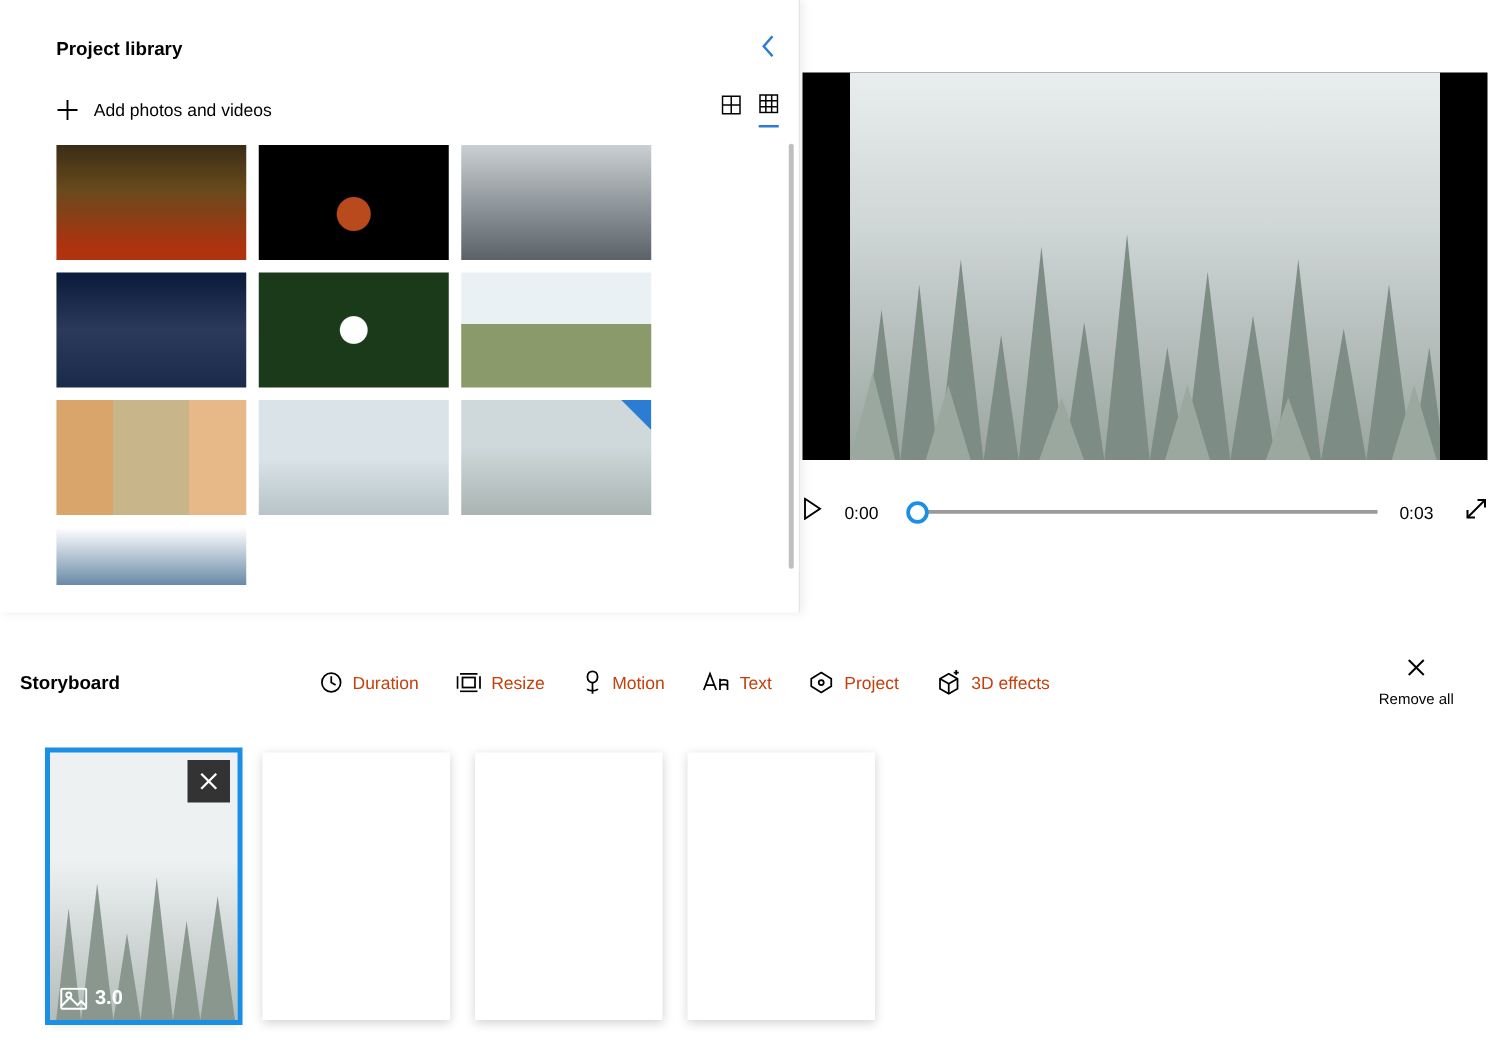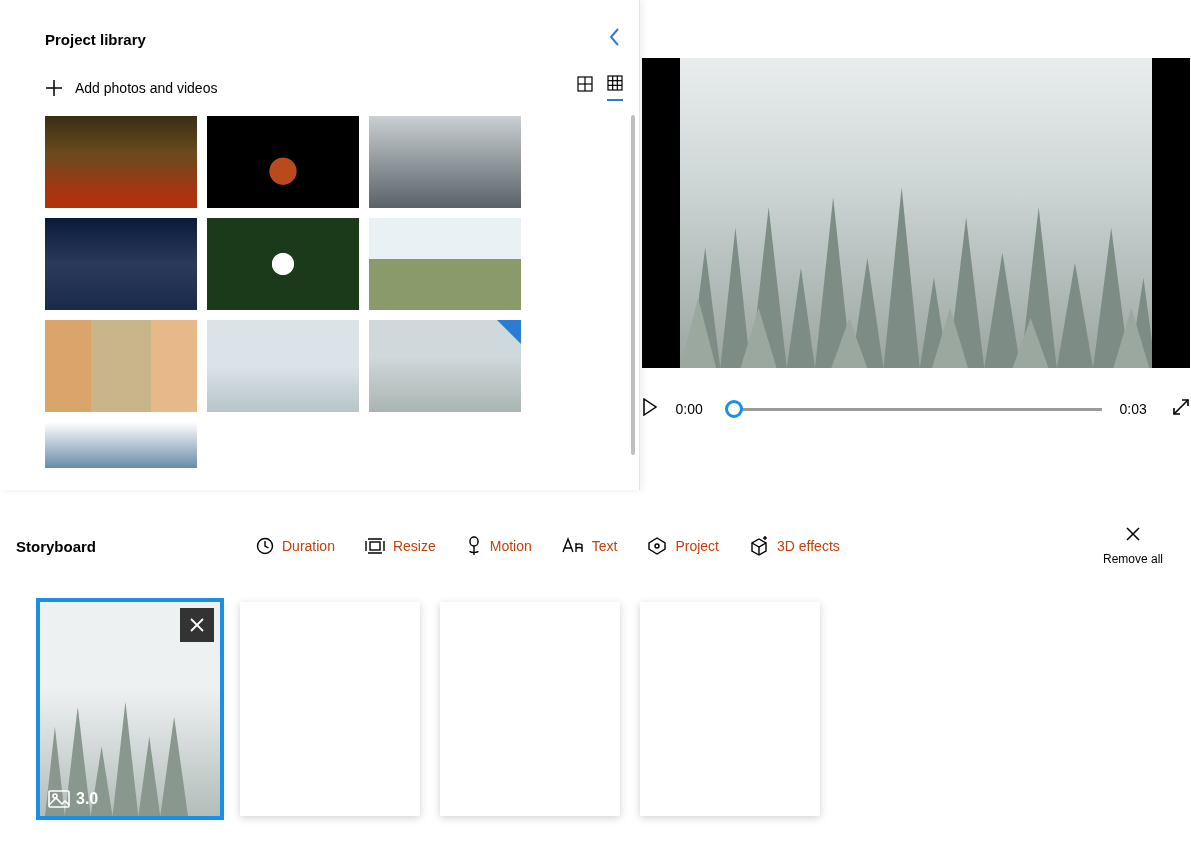--- a/index.html
+++ b/index.html
@@ -32,21 +32,21 @@
   .seek-thumb { position: absolute; left: 6px; top: 50%; transform: translate(-50%,-50%); width: 18px; height: 18px; border-radius: 50%; border: 3px solid #1a8fe3; background: #fff; cursor: pointer; }
   .fullscreen-btn { cursor: pointer; color: #000; }
 
   .storyboard { padding: 36px 28px 0 16px; }
   .sb-header { display: flex; align-items: center; }
   .sb-title { font-size: 15px; font-weight: 600; color: #000; width: 240px; }
   .sb-tools { display: flex; align-items: center; gap: 30px; }
   .sb-tool { display: flex; align-items: center; gap: 8px; font-size: 14px; cursor: pointer; color: #c2410c; }
   .sb-remove { margin-left: auto; display: flex; align-items: center; gap: 10px; font-size: 12px; cursor: pointer; color: #000; flex-direction: column; }
   .sb-clips { display: flex; gap: 20px; margin-top: 36px; padding-left: 24px; }
-  .clip { width: 180px; height: 214px; background: #fff; box-shadow: 0 2px 8px rgba(0,0,0,0.18); position: relative; cursor: pointer; }
+  .clip { width: 150px; height: 214px; background: #fff; box-shadow: 0 2px 8px rgba(0,0,0,0.18); position: relative; cursor: pointer; }
   .clip.selected { outline: 4px solid #1a8fe3; }
   .clip-close { position: absolute; top: 6px; right: 6px; width: 34px; height: 34px; background: #333; display: flex; align-items: center; justify-content: center; cursor: pointer; }
   .clip-close svg { stroke: #fff; }
   .clip-meta { position: absolute; bottom: 8px; left: 8px; color: #fff; display: flex; align-items: center; gap: 6px; font-size: 16px; font-weight: 600; }
 
   
   .bg-forest   { background: linear-gradient(#3a2d15,#6a4a1d 40%,#b0320f 90%); }
   .bg-bowling  { background: radial-gradient(circle at 50% 60%, #b84a1d 0 14%, #000 15% 100%); }
   .bg-glacier  { background: linear-gradient(#c9cfd2,#5a6268); }
   .bg-city     { background: linear-gradient(#0a1a3a,#2b3a5a 50%,#1a2a4a); }

